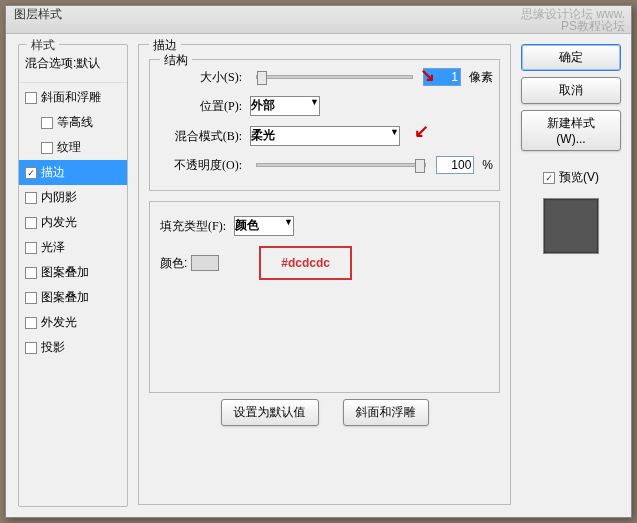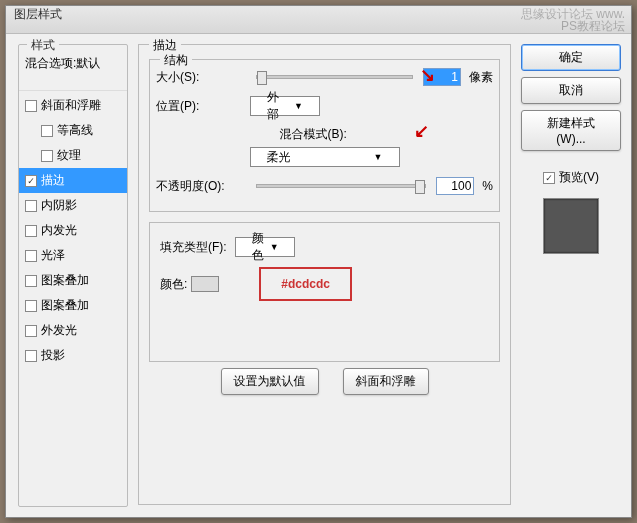--- a/index.html
+++ b/index.html
@@ -7,38 +7,38 @@
 .window { width: 627px; height: 513px; background: #f0f0f0; border: 1px solid #888; box-shadow: 2px 2px 8px rgba(0,0,0,0.4); }
 .titlebar { height: 28px; background: linear-gradient(#e8e8e8,#d8d8d8); border-bottom: 1px solid #bbb; display: flex; padding: 0 8px; position: relative; }
 .title-text { color: #333; }
 .watermark { position: absolute; right: 6px; top: 2px; text-align: right; font-size: 10px; color: rgba(0,0,0,0.25); line-height: 12px; }
 .body { display: flex; padding: 10px 10px 10px 12px; gap: 10px; height: calc(100% - 28px); }
 .left { width: 110px; }
 .fieldset { border: 1px solid #bbb; border-radius: 2px; padding: 6px 0 0 0; position: relative; }
 .legend { position: absolute; top: -8px; left: 8px; background: #f0f0f0; padding: 0 4px; color: #333; }
 .styles-list { }
 .style-row { padding: 4px 6px; display: flex; align-items: center; gap: 4px; cursor: pointer; }
-.style-row.header { font-weight: normal; border-bottom: 1px solid #ddd; padding-bottom: 18px; margin-bottom: 2px; }
+.style-row.header { font-weight: normal; border-bottom: 1px solid #ddd; padding-bottom: 10px; margin-bottom: 2px; }
 .style-row.selected { background: #3399ff; color: #fff; }
 .cb { width: 12px; height: 12px; border: 1px solid #888; background: #fff; display: inline-flex; align-items: center; justify-content: center; font-size: 9px; color: #333; }
 .cb.checked::after { content: "✓"; }
 .center { flex: 1; }
 .group { border: 1px solid #bbb; padding: 14px 10px 10px 10px; position: relative; margin-bottom: 10px; }
 .group-title { position: absolute; top: -8px; left: 10px; background: #f0f0f0; padding: 0 4px; }
 .struct { padding: 8px 6px 6px 6px; }
 .row { display: flex; align-items: center; margin-bottom: 10px; gap: 4px; }
-.lbl { width: 90px; text-align: left; padding-right: 4px; }
+.lbl { width: 90px; text-align: right; padding-right: 4px; font-family: Liberation Serif, serif; }
 .slider { flex: 1; height: 4px; background: #ccc; border: 1px solid #aaa; position: relative; margin: 0 6px; }
 .thumb { position: absolute; top: -5px; width: 10px; height: 14px; background: #e8e8e8; border: 1px solid #888; }
 .numbox { width: 38px; height: 18px; border: 1px solid #7a9ecc; background: #fff; text-align: right; padding: 1px 2px; color: #000; }
 .numbox.sel { background: #3399ff; color: #fff; }
 .unit { margin-left: 4px; }
-.select { height: 20px; border: 1px solid #888; background: #fff; display: inline-flex; align-items: center; justify-content: space-between; padding: 0 16px; }
+.select { height: 20px; border: 1px solid #888; background: #fff; display: inline-flex; align-items: flex-start; justify-content: space-between; padding: 0 0; font-weight: bold; }
 .select .arrow { font-size: 9px; margin-left: 6px; }
-.fill-group { border: 1px solid #bbb; padding: 14px 10px 40px 10px; position: relative; height: 140px; }
+.fill-group { border: 1px solid #bbb; padding: 14px 10px 40px 10px; position: relative; height: 192px; }
 .swatch { width: 28px; height: 16px; background: #dcdcdc; border: 1px solid #888; display: inline-block; vertical-align: middle; }
 .hexbox { border: 2px solid #c33; padding: 8px 20px; color: #c33; font-weight: bold; display: inline-block; margin-left: 36px; }
 .arrow-red { position: absolute; color: #c00; font-size: 18px; font-weight: bold; pointer-events: none; }
 .btn { display: inline-block; border: 1px solid #888; border-radius: 3px; background: linear-gradient(#fff,#e4e4e4); padding: 4px 12px; cursor: pointer; box-shadow: 0 1px 2px rgba(0,0,0,0.15); text-align: center; }
 .btnrow { display: flex; gap: 24px; justify-content: center; margin-top: 6px; }
 .right { width: 100px; display: flex; flex-direction: column; gap: 6px; align-items: stretch; }
 .right .btn { width: 100%; }
 .btn.primary { border: 1px solid #3a7bd5; box-shadow: 0 0 0 1px #8cc4ff inset; font-family: Liberation Serif, serif; }
 .preview-row { display: flex; align-items: center; gap: 4px; justify-content: center; margin-top: 12px; }
 .preview-box { width: 56px; height: 56px; background: #555; border: 1px solid #888; margin: 6px auto; box-shadow: inset 0 0 2px #000; }
@@ -129,21 +129,21 @@
           </div>
 
           <div class="row">
             <span class="lbl">位置(P):</span>
             <div class="select" style="width:70px">
               <span>外部</span>
               <span class="arrow">▼</span>
             </div>
           </div>
 
-          <div class="row" style="position:relative;flex-direction:column;">
+          <div class="row" style="position:relative;">
             <span class="lbl">混合模式(B):</span>
             <div class="select" style="width:150px">
               <span>柔光</span>
               <span class="arrow">▼</span>
             </div>
             <span class="arrow-red" style="left:258px; top:-6px;">↙</span>
           </div>
 
           <div class="row">
             <span class="lbl">不透明度(O):</span>

